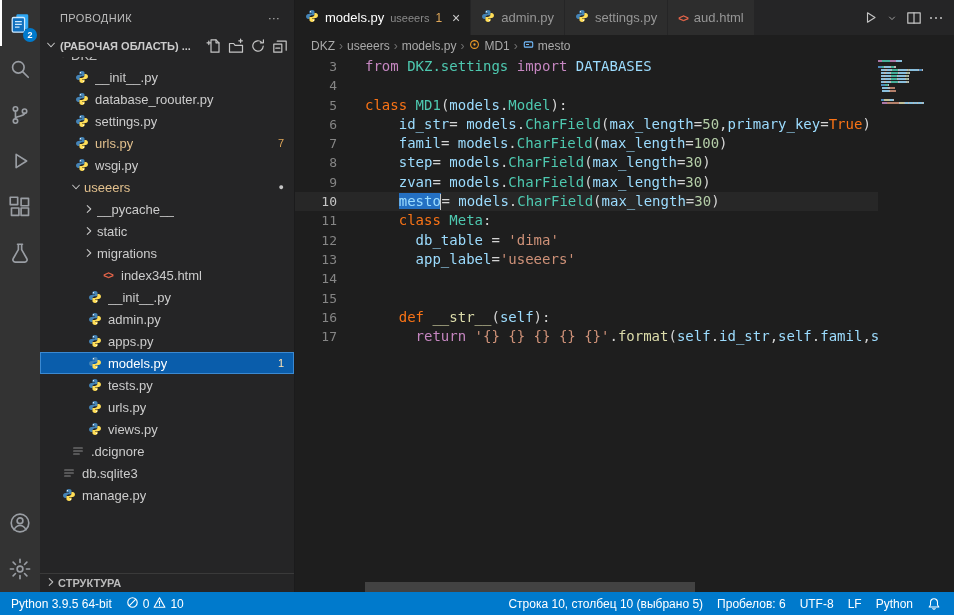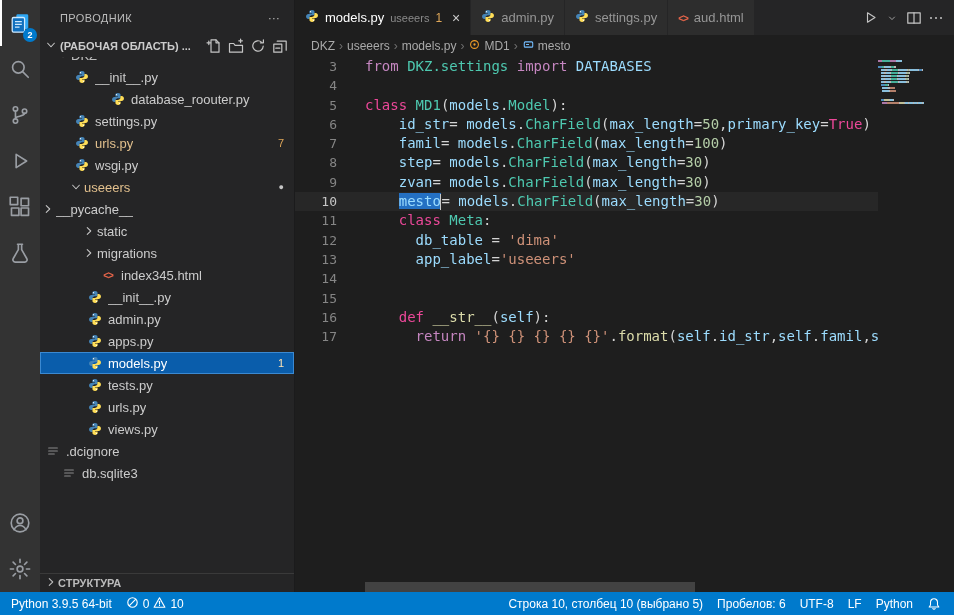--- a/index.html
+++ b/index.html
@@ -50,21 +50,21 @@
   .bc-item{display:flex;align-items:center;gap:3px;cursor:pointer}
   .bc-sep{color:#6e6e6e}
 
   .editor-body{flex:1;min-height:0;display:flex;position:relative}
   .code-area{flex:1;min-width:0;overflow:hidden;padding-top:1px}
   .cline{display:flex;height:19.3px;line-height:19.3px;font-family:"DejaVu Sans Mono","Liberation Mono",monospace;font-size:14px}
   .cline.current{background:rgba(255,255,255,.045)}
   .cline .num{width:42px;flex:none;text-align:right;color:#858585;font-size:13px}
   .cline.current .num{color:#c6c6c6}
   .cline .txt{padding-left:28px;white-space:pre;min-width:0;overflow:hidden}
-  .tok-kp{color:#c586c0}.tok-kb{color:#ec4899}.tok-ty{color:#4ec9b0}.tok-v{color:#9cdcfe}
+  .tok-kp{color:#c586c0}.tok-kb{color:#f97316}.tok-ty{color:#4ec9b0}.tok-v{color:#9cdcfe}
   .tok-n{color:#b5cea8}.tok-s{color:#ce9178}.tok-f{color:#dcdcaa}.tok-p{color:#d4d4d4}
   .tok-sel{background:#2470c2}
   .caret{display:inline-block;width:1.5px;height:16px;background:#c8c8c8;vertical-align:middle;margin-left:-1px}
   .minimap{width:64px;flex:none;padding-top:4px;opacity:.85}
   .mm-line{height:2px;margin-bottom:1px;display:flex}
   .mm-seg{height:2px;flex:none}
   .vscroll{width:12px;flex:none}
   .hscroll{position:absolute;bottom:0;left:70px;width:330px;height:10px;background:rgba(121,121,121,.4);cursor:pointer}
 
   
@@ -188,21 +188,21 @@
           <span class="ficon">
             <svg width="14" height="14" viewBox="0 0 16 16">
               <path d="M7.9 1.2c-1.9 0-2.9.8-2.9 2.1v1.9h3v.6H3.9C2.3 5.8 1.2 7 1.2 8.6c0 1.6 1.1 2.7 2.7 2.7h1.3V9.6c0-1.5 1.2-2.6 2.7-2.6h3V3.3c0-1.3-1-2.1-3-2.1z" fill="#4584b6"></path>
               <path d="M8.1 14.8c1.9 0 2.9-.8 2.9-2.1v-1.9h-3v-.6h4.1c1.6 0 2.7-1.2 2.7-2.8 0-1.6-1.1-2.7-2.7-2.7h-1.3v1.7c0 1.5-1.2 2.6-2.7 2.6h-3v3.7c0 1.3 1 2.1 3 2.1z" fill="#ffde57"></path>
               <circle cx="6.3" cy="3.1" r=".7" fill="#fff"></circle>
               <circle cx="9.7" cy="12.9" r=".7" fill="#fff"></circle>
             </svg>
           </span>
           <span class="lbl">__init__.py</span>
         </div>
-        <div class="trow" style="padding-left: 34px; margin-left: 36px;">
+        <div class="trow" style="padding-left: 34px;">
           <span class="ficon">
             <svg width="14" height="14" viewBox="0 0 16 16">
               <path d="M7.9 1.2c-1.9 0-2.9.8-2.9 2.1v1.9h3v.6H3.9C2.3 5.8 1.2 7 1.2 8.6c0 1.6 1.1 2.7 2.7 2.7h1.3V9.6c0-1.5 1.2-2.6 2.7-2.6h3V3.3c0-1.3-1-2.1-3-2.1z" fill="#4584b6"></path>
               <path d="M8.1 14.8c1.9 0 2.9-.8 2.9-2.1v-1.9h-3v-.6h4.1c1.6 0 2.7-1.2 2.7-2.8 0-1.6-1.1-2.7-2.7-2.7h-1.3v1.7c0 1.5-1.2 2.6-2.7 2.6h-3v3.7c0 1.3 1 2.1 3 2.1z" fill="#ffde57"></path>
               <circle cx="6.3" cy="3.1" r=".7" fill="#fff"></circle>
               <circle cx="9.7" cy="12.9" r=".7" fill="#fff"></circle>
             </svg>
           </span>
           <span class="lbl">database_roouter.py</span>
         </div>
@@ -242,42 +242,42 @@
         </div>
         <div class="trow modified" style="padding-left: 28px;">
           <span class="twisty">
             <svg width="14" height="14" viewBox="0 0 16 16" fill="none" stroke="currentColor" stroke-width="1.2" stroke-linecap="round" stroke-linejoin="round">
               <path d="M4.2 6l3.8 4 3.8-4"></path>
             </svg>
           </span>
           <span class="lbl">useeers</span>
           <span class="badge dot">●</span>
         </div>
-        <div class="trow" style="">
-          <span class="twisty">
-            <svg width="14" height="14" viewBox="0 0 16 16" fill="none" stroke="currentColor" stroke-width="1.2" stroke-linecap="round" stroke-linejoin="round">
-              <path d="M6 4.2l4 3.8-4 3.8"></path>
-            </svg>
-          </span>
-          <span class="lbl">__pycache__</span>
-        </div>
         <div class="trow" style="padding-left: 41px;">
           <span class="twisty">
             <svg width="14" height="14" viewBox="0 0 16 16" fill="none" stroke="currentColor" stroke-width="1.2" stroke-linecap="round" stroke-linejoin="round">
               <path d="M6 4.2l4 3.8-4 3.8"></path>
             </svg>
           </span>
-          <span class="lbl">static</span>
+          <span class="lbl">__pycache__</span>
         </div>
         <div class="trow" style="padding-left: 41px;">
           <span class="twisty">
             <svg width="14" height="14" viewBox="0 0 16 16" fill="none" stroke="currentColor" stroke-width="1.2" stroke-linecap="round" stroke-linejoin="round">
               <path d="M6 4.2l4 3.8-4 3.8"></path>
             </svg>
           </span>
+          <span class="lbl">static</span>
+        </div>
+        <div class="trow" style="padding-left: 41px;">
+          <span class="twisty">
+            <svg width="14" height="14" viewBox="0 0 16 16" fill="none" stroke="currentColor" stroke-width="1.2" stroke-linecap="round" stroke-linejoin="round">
+              <path d="M6 4.2l4 3.8-4 3.8"></path>
+            </svg>
+          </span>
           <span class="lbl">migrations</span>
         </div>
         <div class="trow" style="padding-left: 60px;">
           <span class="ficon">
             <span class="html-ico">&lt;&gt;</span>
           </span>
           <span class="lbl">index345.html</span>
         </div>
         <div class="trow" style="padding-left: 47px;">
           <span class="ficon">
@@ -350,35 +350,46 @@
           <span class="ficon">
             <svg width="14" height="14" viewBox="0 0 16 16">
               <path d="M7.9 1.2c-1.9 0-2.9.8-2.9 2.1v1.9h3v.6H3.9C2.3 5.8 1.2 7 1.2 8.6c0 1.6 1.1 2.7 2.7 2.7h1.3V9.6c0-1.5 1.2-2.6 2.7-2.6h3V3.3c0-1.3-1-2.1-3-2.1z" fill="#4584b6"></path>
               <path d="M8.1 14.8c1.9 0 2.9-.8 2.9-2.1v-1.9h-3v-.6h4.1c1.6 0 2.7-1.2 2.7-2.8 0-1.6-1.1-2.7-2.7-2.7h-1.3v1.7c0 1.5-1.2 2.6-2.7 2.6h-3v3.7c0 1.3 1 2.1 3 2.1z" fill="#ffde57"></path>
               <circle cx="6.3" cy="3.1" r=".7" fill="#fff"></circle>
               <circle cx="9.7" cy="12.9" r=".7" fill="#fff"></circle>
             </svg>
           </span>
           <span class="lbl">views.py</span>
         </div>
-        <div class="trow" style="padding-left: 5px;">
+        <div class="trow" style="padding-left: 30px;">
           <span class="ficon">
             <svg width="14" height="14" viewBox="0 0 16 16" fill="none" stroke="#8a8a8a" stroke-width="1.2" stroke-linecap="round" stroke-linejoin="round">
               <path d="M3 4.5h10M3 8h10M3 11.5h6.5"></path>
             </svg>
           </span>
           <span class="lbl">.dcignore</span>
         </div>
         <div class="trow" style="padding-left: 21px;">
           <span class="ficon">
             <svg width="14" height="14" viewBox="0 0 16 16" fill="none" stroke="#8a8a8a" stroke-width="1.2" stroke-linecap="round" stroke-linejoin="round">
               <path d="M3 4.5h10M3 8h10M3 11.5h6.5"></path>
             </svg>
           </span>
           <span class="lbl">db.sqlite3</span>
+        </div>
+        <div class="trow" style="padding-left: 21px;">
+          <span class="ficon">
+            <svg width="14" height="14" viewBox="0 0 16 16">
+              <path d="M7.9 1.2c-1.9 0-2.9.8-2.9 2.1v1.9h3v.6H3.9C2.3 5.8 1.2 7 1.2 8.6c0 1.6 1.1 2.7 2.7 2.7h1.3V9.6c0-1.5 1.2-2.6 2.7-2.6h3V3.3c0-1.3-1-2.1-3-2.1z" fill="#4584b6"></path>
+              <path d="M8.1 14.8c1.9 0 2.9-.8 2.9-2.1v-1.9h-3v-.6h4.1c1.6 0 2.7-1.2 2.7-2.8 0-1.6-1.1-2.7-2.7-2.7h-1.3v1.7c0 1.5-1.2 2.6-2.7 2.6h-3v3.7c0 1.3 1 2.1 3 2.1z" fill="#ffde57"></path>
+              <circle cx="6.3" cy="3.1" r=".7" fill="#fff"></circle>
+              <circle cx="9.7" cy="12.9" r=".7" fill="#fff"></circle>
+            </svg>
+          </span>
+          <span class="lbl">manage.py</span>
         </div>
       </div>
     <div class="sbar-outline">
       <span class="twisty" id="outline-twisty"><svg width="14" height="14" viewBox="0 0 16 16" fill="none" stroke="currentColor" stroke-width="1.2" stroke-linecap="round" stroke-linejoin="round">
             <path d="M6 4.2l4 3.8-4 3.8"></path>
           </svg></span>
       <span>СТРУКТУРА</span>
     </div>
   </aside>
 

